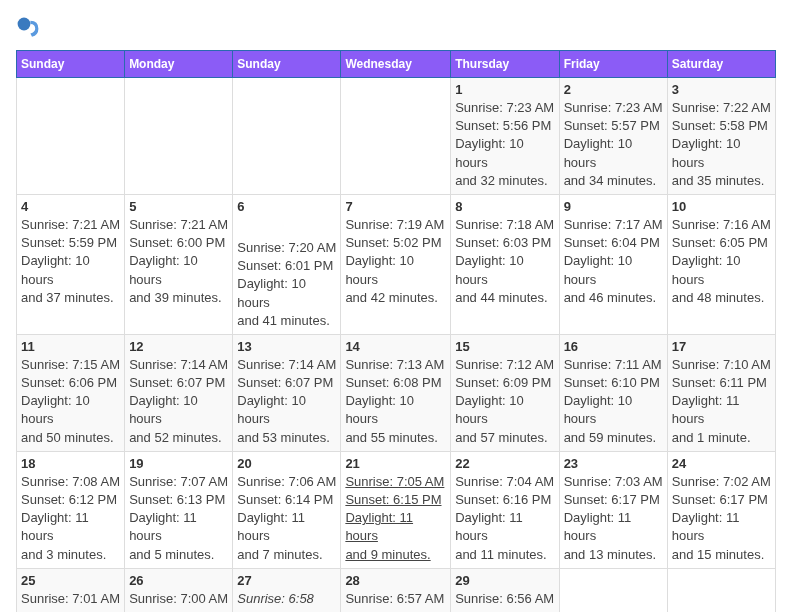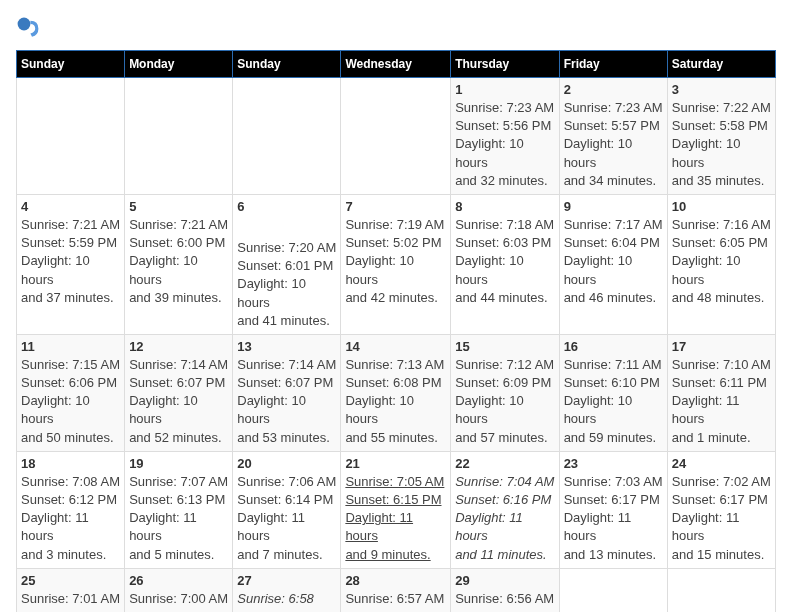--- a/index.html
+++ b/index.html
@@ -46,21 +46,21 @@
     .subtitle {
       font-size: 16px;
       color: #555;
     }
     table {
       width: 100%;
       border-collapse: collapse;
       font-size: 11px;
     }
     thead tr {
-      background-color: #000000;
+      background-color: #8b5cf6;
       color: #fff;
     }
     thead th {
       padding: 6px 4px;
       text-align: left;
       font-size: 12px;
       border: 1px solid #2a6aaf;
     }
     tbody tr {
       vertical-align: top;
@@ -278,21 +278,21 @@
         </td>
         <td>
           <span class="day-number">21</span>
           <div class="day-info" style="white-space: pre-line; text-decoration: underline;">Sunrise: 7:05 AM
 Sunset: 6:15 PM
 Daylight: 11 hours
 and 9 minutes.</div>
         </td>
         <td>
           <span class="day-number">22</span>
-          <div class="day-info" style="white-space: pre-line; font-style: italic;">Sunrise: 7:04 AM
+          <div class="day-info" style="white-space: pre-line;">Sunrise: 7:04 AM
 Sunset: 6:16 PM
 Daylight: 11 hours
 and 11 minutes.</div>
         </td>
         <td>
           <span class="day-number">23</span>
           <div class="day-info" style="white-space: pre-line;">Sunrise: 7:03 AM
 Sunset: 6:17 PM
 Daylight: 11 hours
 and 13 minutes.</div>

